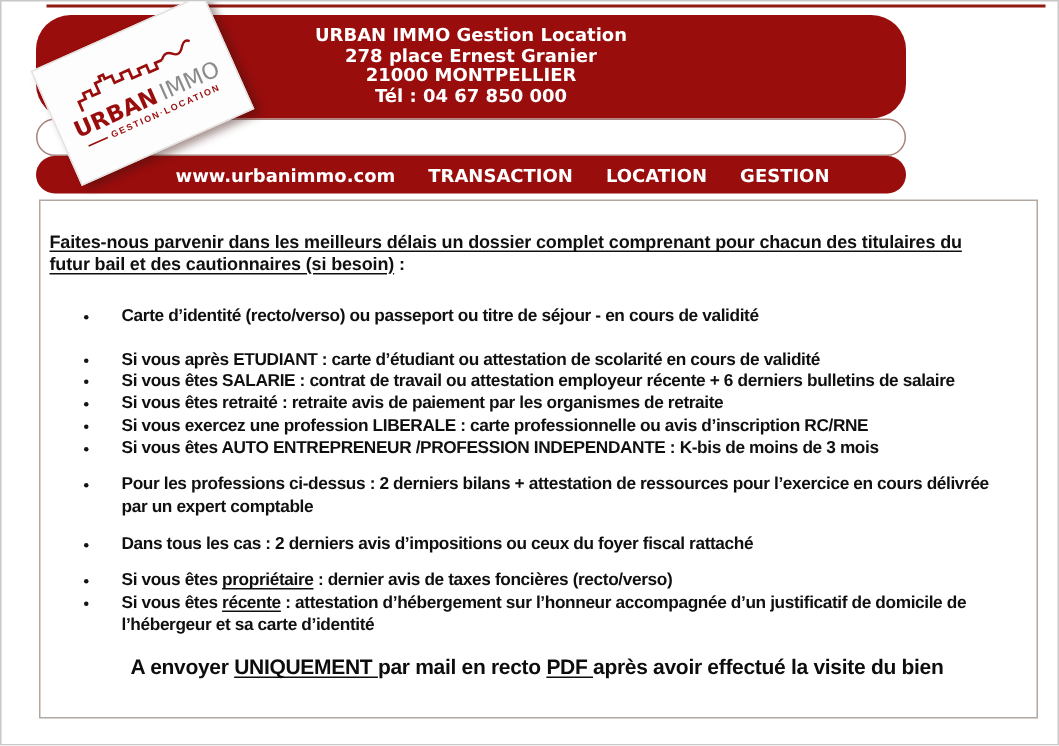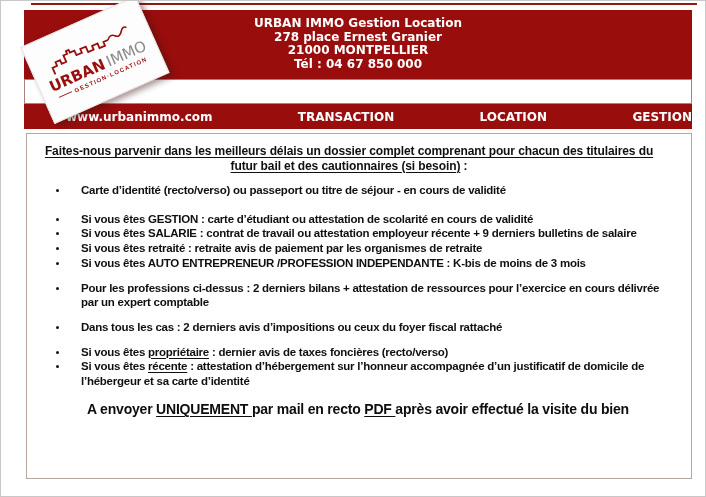--- a/index.html
+++ b/index.html
@@ -4,50 +4,50 @@
 <style>
   :root{
     --red:#9a0d0d; --topline:#8f1a12; --tagline-border:#a8837d;
     --body-border:#b3a79f; --logo-gray:#8b8b8b; --ink:#101010;
   }
   html,body{margin:0;padding:0;background:#fff;}
   .page{position:relative;width:706px;height:497px;background:#fff;overflow:hidden;
         border:1px solid #c8c8c8;box-sizing:border-box;
         font-family:"Liberation Sans",sans-serif;}
   .top-line{position:absolute;left:30px;top:2px;width:666px;height:2px;background:var(--topline);}
-  .band{position:absolute;left:23px;width:668px;box-sizing:border-box;}
+  .band{position:absolute;left:23px;width:580px;box-sizing:border-box;border-radius:23px;}
   .band-header{top:9px;height:69px;background:var(--red);color:#fff;text-align:center;
         padding-top:7px;font-family:"DejaVu Sans",sans-serif;font-weight:bold;
         font-size:12px;line-height:13.5px;}
   .band-header .phone{text-align:center;}
   .band-tagline{top:78px;height:25px;background:#fff;border:1px solid var(--tagline-border);
         text-align:center;padding-left:88px;line-height:23px;color:#151515;
         font-family:"DejaVu Sans",sans-serif;font-weight:bold;font-size:11.5px;white-space:pre;}
   .band-nav{top:103px;height:25px;background:var(--red);color:#fff;display:flex;
-        align-items:center;justify-content:space-between;gap:22px;padding-left:42px;
+        align-items:center;justify-content:center;gap:22px;padding-left:42px;
         font-family:"DejaVu Sans",sans-serif;font-weight:bold;font-size:12px;}
   .band-nav span{white-space:nowrap;}
   .logo-card{position:absolute;left:31px;top:17px;width:124px;height:82px;background:#fdfdfd;
         transform:rotate(-24deg);z-index:5;box-shadow:3px 4px 6px rgba(60,20,15,.45);
         border:1px solid #e4e0de;display:flex;flex-direction:column;align-items:center;
         justify-content:center;}
   .logo-card .skyline{margin-bottom:1px;}
   .brand{font-family:"DejaVu Sans",sans-serif;font-size:15px;line-height:16px;}
   .brand .b1{color:var(--red);font-weight:bold;}
   .brand .b2{color:var(--logo-gray);font-weight:normal;margin-left:3px;}
   .sub{display:flex;align-items:center;gap:3px;margin-top:2px;color:var(--red);
         font-size:6px;letter-spacing:1.2px;font-weight:bold;}
   .sub .dash{width:14px;height:1px;background:var(--red);}
   .body-box{position:absolute;left:25px;top:132px;width:666px;height:346px;background:#fff;
         border:1px solid var(--body-border);box-sizing:border-box;padding:8px 0 0 6px;}
   .intro{width:632px;font:bold 12px/14.5px "Liberation Sans",sans-serif;
-        letter-spacing:-0.1px;color:var(--ink);margin-top:2px;text-align:center;}
+        letter-spacing:-0.1px;color:var(--ink);margin-top:12px;}
   .u{text-decoration:underline;text-decoration-thickness:1.3px;text-underline-offset:2px;}
   .group{margin-top:10px;}
-  .group:nth-child(1){margin-top:10px;}
+  .group:nth-child(1){margin-top:21px;}
   .group:nth-child(2){margin-top:14px;}
   .row{display:flex;align-items:flex-start;}
   .dotcol{flex:0 0 25px;padding-left:23px;box-sizing:content-box;}
   .dot{width:3px;height:3px;border-radius:50%;background:#151515;margin-top:6px;}
   .b-text{width:596px;font:bold 11.5px/14.7px "Liberation Sans",sans-serif;
         letter-spacing:-0.25px;color:var(--ink);}
   .footer-note{margin-top:12px;text-align:center;padding-right:8px;
         font:bold 14px/17px "Liberation Sans",sans-serif;letter-spacing:-0.2px;color:#0d0d0d;}
 </style>
 </head>
@@ -98,33 +98,39 @@
               <div class="dot"></div>
             </div>
             <div class="b-text"><span>Carte d’identité (recto/verso) ou passeport ou titre de séjour - en cours de validité</span></div>
           </div>
         </div>
         <div class="group">
           <div class="row">
             <div class="dotcol">
               <div class="dot"></div>
             </div>
-            <div class="b-text"><span>Si vous êtes GESTION : carte d’étudiant ou attestation de scolarité en cours de validité</span></div>
+            <div class="b-text"><span>Si vous après ETUDIANT : carte d’étudiant ou attestation de scolarité en cours de validité</span></div>
           </div>
           <div class="row">
             <div class="dotcol">
               <div class="dot"></div>
             </div>
-            <div class="b-text"><span>Si vous êtes SALARIE : contrat de travail ou attestation employeur récente + 9 derniers bulletins de salaire</span></div>
+            <div class="b-text"><span>Si vous êtes SALARIE : contrat de travail ou attestation employeur récente + 6 derniers bulletins de salaire</span></div>
           </div>
           <div class="row">
             <div class="dotcol">
               <div class="dot"></div>
             </div>
             <div class="b-text"><span>Si vous êtes retraité : retraite avis de paiement par les organismes de retraite</span></div>
+          </div>
+          <div class="row">
+            <div class="dotcol">
+              <div class="dot"></div>
+            </div>
+            <div class="b-text"><span>Si vous exercez une profession LIBERALE : carte professionnelle ou avis d’inscription RC/RNE</span></div>
           </div>
           <div class="row">
             <div class="dotcol">
               <div class="dot"></div>
             </div>
             <div class="b-text"><span>Si vous êtes AUTO ENTREPRENEUR /PROFESSION INDEPENDANTE : K-bis de moins de 3 mois</span></div>
           </div>
         </div>
         <div class="group">
           <div class="row">

